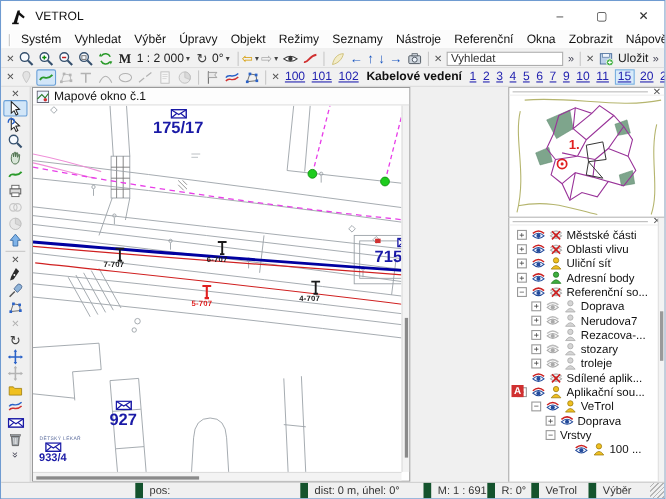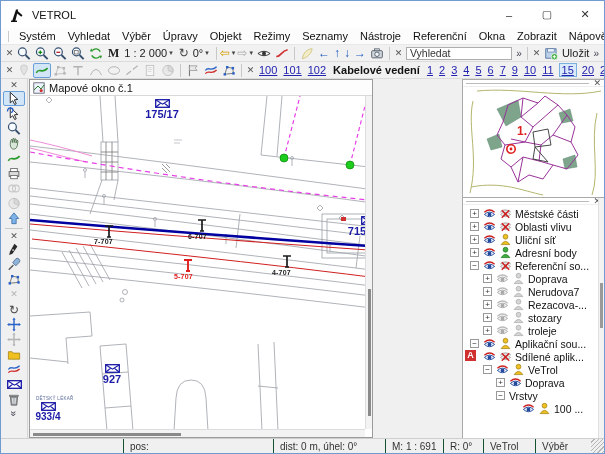--- a/index.html
+++ b/index.html
@@ -55,21 +55,21 @@
     border:1px solid #9a9a9a;}
   .map-titlebar{height:16px;display:flex;align-items:center;padding-left:3px;background:#fdfdfd;
     border-bottom:1px solid #d8d8d8;font-size:11px;color:#111;}
   .map-titlebar svg{margin-right:4px;}
   .map-canvas{position:absolute;left:0;top:16px;right:7px;bottom:8px;overflow:hidden;background:#fff;}
   .map-vscroll{position:absolute;right:0;top:16px;bottom:8px;width:7px;background:#f3f3f3;border-left:1px solid #ddd;}
   .map-vscroll .thumb{position:absolute;left:2px;top:58%;width:3px;height:38%;background:#8a8a8a;}
   .map-hscroll{position:absolute;left:0;right:7px;bottom:0;height:8px;background:#f3f3f3;border-top:1px solid #ddd;}
   .map-hscroll .thumb{position:absolute;left:3px;top:3px;width:148px;height:3px;background:#8a8a8a;}
   .mlabel{position:absolute;display:flex;flex-direction:column;align-items:center;
-    color:#1a1aa6;font-weight:bold;font-size:11px;line-height:1.05;}
+    color:#1a1aa6;font-weight:bold;font-size:15px;line-height:1.05;}
   .mlabel svg{margin-bottom:1px;}
   .mlabel.big{font-size:10px;}
   .pole-label{position:absolute;font-size:7px;font-weight:bold;color:#1b1b1b;letter-spacing:.2px;}
   .pole-label.red{color:#e02020;}
   .tiny-text{position:absolute;font-size:5px;color:#5a6b9c;letter-spacing:.3px;}
   
   .right-panel{position:absolute;left:461px;top:0;width:143px;height:100%;display:flex;flex-direction:column;}
   .overview-pane{height:119px;border:1px solid #aaa;background:#fff;position:relative;flex:0 0 auto;}
   .pane-grip{height:7px;display:flex;align-items:center;padding:0 3px;border-bottom:1px solid #eee;}
   .pane-grip .line{flex:1;height:0;border-top:1px solid #bbb;margin-right:4px;}
@@ -83,21 +83,21 @@
   .expbox.none{visibility:hidden;}
   .ticon{width:13px;height:13px;margin-right:3px;flex:0 0 auto;}
   .tlabel{white-space:nowrap;overflow:hidden;}
   .abadge{position:absolute;left:2px;top:152px;width:11px;height:11px;background:#d03030;color:#fff;
     font-size:9px;font-weight:bold;text-align:center;line-height:11px;}
   .tree-scroll{position:absolute;right:0;top:0;bottom:0;width:6px;background:#f3f3f3;border-left:1px solid #e0e0e0;}
   .tree-scroll .thumb{position:absolute;left:1px;top:85px;width:3px;height:45px;background:#9a9a9a;}
   
   .statusbar{position:absolute;left:0;right:0;bottom:0;height:15px;background:#f0f0f0;
     border-top:1px solid #cfcfcf;display:flex;align-items:stretch;font-size:10px;color:#333;}
-  .sb-cell{border-left:1px solid #14532d;padding:0 6px;display:flex;align-items:center;white-space:nowrap;}
+  .sb-cell{border-left:7px solid #14532d;padding:0 6px;display:flex;align-items:center;white-space:nowrap;}
   .sb-fill{flex:1;}
   .sb-grip{width:13px;background:
      repeating-linear-gradient(135deg,transparent 0 2px,#b5b5b5 2px 3px);}
 </style>
 </head>
 <body>
 
 <svg style="position:absolute;width:0;height:0" aria-hidden="true">
 <defs>
 <symbol id="i-env" viewBox="0 0 15 9">
@@ -778,39 +778,39 @@
               <span class="expbox">+</span>
               <svg class="ticon">
                 <use href="#i-eyegray"></use>
               </svg>
               <svg class="ticon">
                 <use href="#i-figgray"></use>
               </svg>
               <span class="tlabel">troleje</span>
             </div>
           <div class="trow ind0">
-              <span class="expbox">−</span>
-              <svg class="ticon">
-                <use href="#i-eye"></use>
-              </svg>
-              <svg class="ticon">
-                <use href="#i-figy"></use>
-              </svg>
-              <span class="tlabel">Aplikační sou...</span>
-            </div>
-          <div class="trow ind0">
               <span class="expbox none"></span>
               <svg class="ticon">
                 <use href="#i-eye"></use>
               </svg>
               <svg class="ticon">
                 <use href="#i-eyegray"></use>
                 <use href="#i-x"></use>
               </svg>
               <span class="tlabel">Sdílené aplik...</span>
+            </div>
+          <div class="trow ind0">
+              <span class="expbox">−</span>
+              <svg class="ticon">
+                <use href="#i-eye"></use>
+              </svg>
+              <svg class="ticon">
+                <use href="#i-figy"></use>
+              </svg>
+              <span class="tlabel">Aplikační sou...</span>
             </div>
           <div class="trow ind1">
               <span class="expbox">−</span>
               <svg class="ticon">
                 <use href="#i-eye"></use>
               </svg>
               <svg class="ticon">
                 <use href="#i-figy"></use>
               </svg>
               <span class="tlabel">VeTrol</span>

